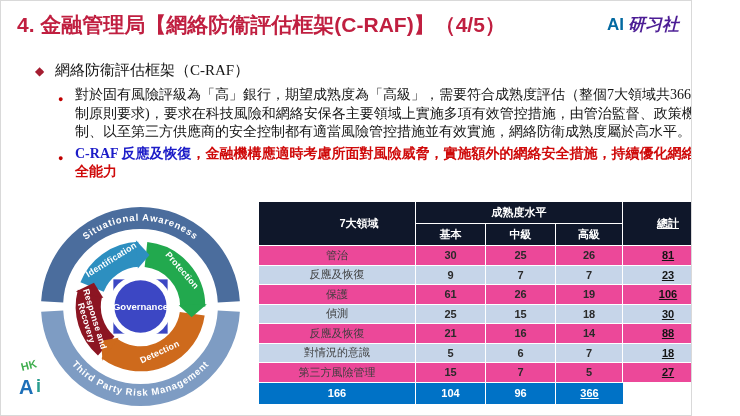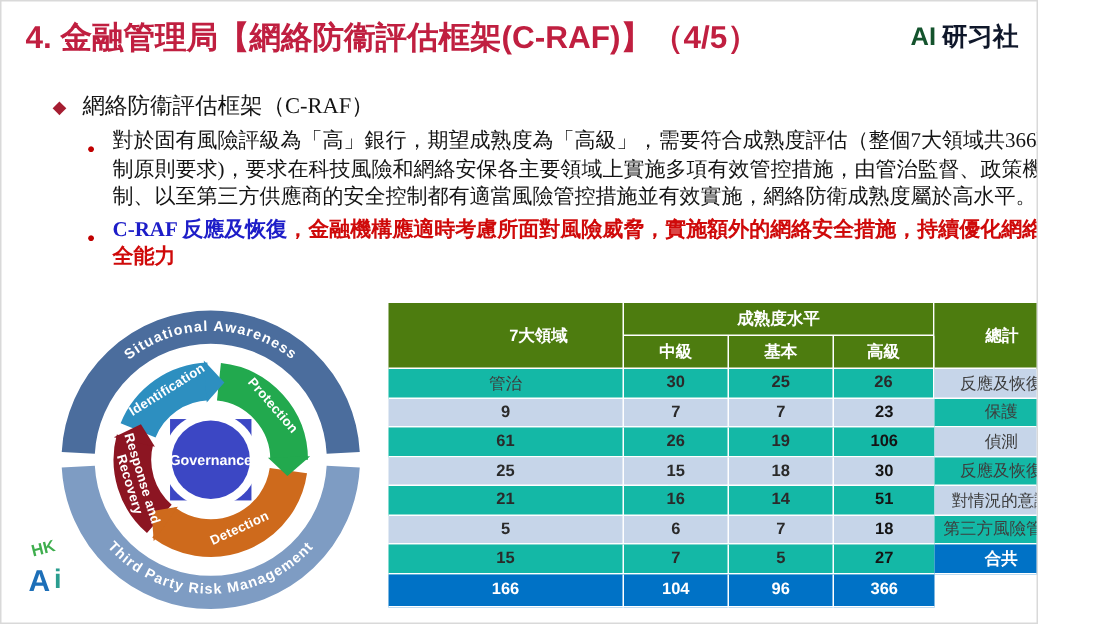--- a/index.html
+++ b/index.html
@@ -3,22 +3,22 @@
 <meta charset="utf-8">
 <style>
   html,body{margin:0;padding:0;background:#fff;}
   .slide{position:relative;width:692px;height:416px;background:#ffffff;
          border:1px solid #d9d9d9;box-sizing:border-box;overflow:hidden;
          font-family:"Liberation Sans",sans-serif;}
   
   .title{position:absolute;left:16px;top:10px;font-size:21px;font-weight:600;
          color:#c01f40;letter-spacing:0;white-space:nowrap;}
   .brand{position:absolute;right:12px;top:12px;font-size:17px;font-weight:700;white-space:nowrap;}
-  .brand .ai{color:#14532d;margin-right:4px;}
-  .brand .shequ{color:#0f172a;}
+  .brand .ai{color:#0369a1;margin-right:4px;}
+  .brand .shequ{color:#4c1d95;font-style:italic;}
   
   .bullets{position:absolute;left:34px;top:60px;width:688px;
            font-family:"Liberation Serif",serif;color:#141414;}
   .b-row{display:flex;align-items:flex-start;}
   .b1{margin-bottom:6px;font-size:15px;}
   .b1 .marker{color:#a51d31;font-size:12px;width:20px;padding-top:3px;}
   .b2,.b3{margin-left:23px;font-size:14px;line-height:18.5px;}
   .b2 .marker,.b3 .marker{color:#c00000;font-size:9px;width:17px;padding-top:4px;}
   .b2 .txt{flex:1;}
   .b3{margin-top:3px;font-weight:700;}
@@ -33,26 +33,26 @@
   
   .hkai{position:absolute;left:12px;top:354px;width:40px;height:48px;}
   
   .tbl{position:absolute;left:258px;top:201px;display:grid;
        grid-template-columns:157px 70px 70px 67px 90px;
        grid-template-rows:22px 22px repeat(7,19.5px) 22.5px;
        font-size:11px;}
   .cell{display:flex;align-items:center;justify-content:center;
         border-right:1.5px solid #fff;border-bottom:1.5px solid #fff;
         box-sizing:border-box;}
-  .cell.last{border-right:none;}
-  .hc{background:#4d7c0f;color:#ffffff;font-weight:700;}
+  .cell.last{border-right:none;text-decoration:underline;}
+  .hc{background:#0f172a;color:#ffffff;font-weight:700;}
   .h-domain{grid-column:1;grid-row:1/3;padding-left:44px;}
   .h-mat{grid-column:2/5;grid-row:1;}
   .h-total{grid-column:5;grid-row:1/3;}
-  .r-a{background:#14b8a6;}
+  .r-a{background:#ec4899;}
   .r-b{background:#c6d5e9;}
   .lbl{color:#3d3d3d;}
   .num{color:#2a2a2a;font-weight:600;}
   .tot{color:#141414;font-weight:700;}
   .fc{background:#0072c6;color:#ffffff;font-weight:700;}
 </style>
 </head>
 <body>
 
 <div class="slide">
@@ -122,28 +122,29 @@
     <text x="9" y="16" transform="rotate(-14 9 16)" fill="#3fae4e" font-size="11" font-weight="bold">HK</text>
     <text x="6" y="39" fill="#1d6fb8" font-size="20" font-weight="bold">A</text>
     <text x="23" y="37" fill="#2a9d8f" font-size="18" font-weight="bold">i</text>
   </svg>
 
   <div class="tbl">
 
     <div class="cell hc h-domain">7大領域</div>
     <div class="cell hc h-mat">成熟度水平</div>
     <div class="cell hc h-total last">總計</div>
+    <div class="cell hc">基本</div>
     <div class="cell hc">中級</div>
-    <div class="cell hc">基本</div>
     <div class="cell hc">高級</div>
 
     <div class="cell r-a lbl">管治</div>
     <div class="cell r-a num">30</div>
     <div class="cell r-a num">25</div>
     <div class="cell r-a num">26</div>
+    <div class="cell r-a tot last">81</div>
 
     <div class="cell r-b lbl">反應及恢復</div>
     <div class="cell r-b num">9</div>
     <div class="cell r-b num">7</div>
     <div class="cell r-b num">7</div>
     <div class="cell r-b tot last">23</div>
 
     <div class="cell r-a lbl">保護</div>
     <div class="cell r-a num">61</div>
     <div class="cell r-a num">26</div>
@@ -153,34 +154,33 @@
     <div class="cell r-b lbl">偵測</div>
     <div class="cell r-b num">25</div>
     <div class="cell r-b num">15</div>
     <div class="cell r-b num">18</div>
     <div class="cell r-b tot last">30</div>
 
     <div class="cell r-a lbl">反應及恢復</div>
     <div class="cell r-a num">21</div>
     <div class="cell r-a num">16</div>
     <div class="cell r-a num">14</div>
-    <div class="cell r-a tot last">51</div>
+    <div class="cell r-a tot last">88</div>
 
     <div class="cell r-b lbl">對情況的意識</div>
     <div class="cell r-b num">5</div>
     <div class="cell r-b num">6</div>
     <div class="cell r-b num">7</div>
     <div class="cell r-b tot last">18</div>
 
     <div class="cell r-a lbl">第三方風險管理</div>
     <div class="cell r-a num">15</div>
     <div class="cell r-a num">7</div>
     <div class="cell r-a num">5</div>
     <div class="cell r-a tot last">27</div>
 
-    <div class="cell fc">合共</div>
     <div class="cell fc">166</div>
     <div class="cell fc">104</div>
     <div class="cell fc">96</div>
     <div class="cell fc last">366</div>
   </div>
 
 </div>
 
 </body></html>

